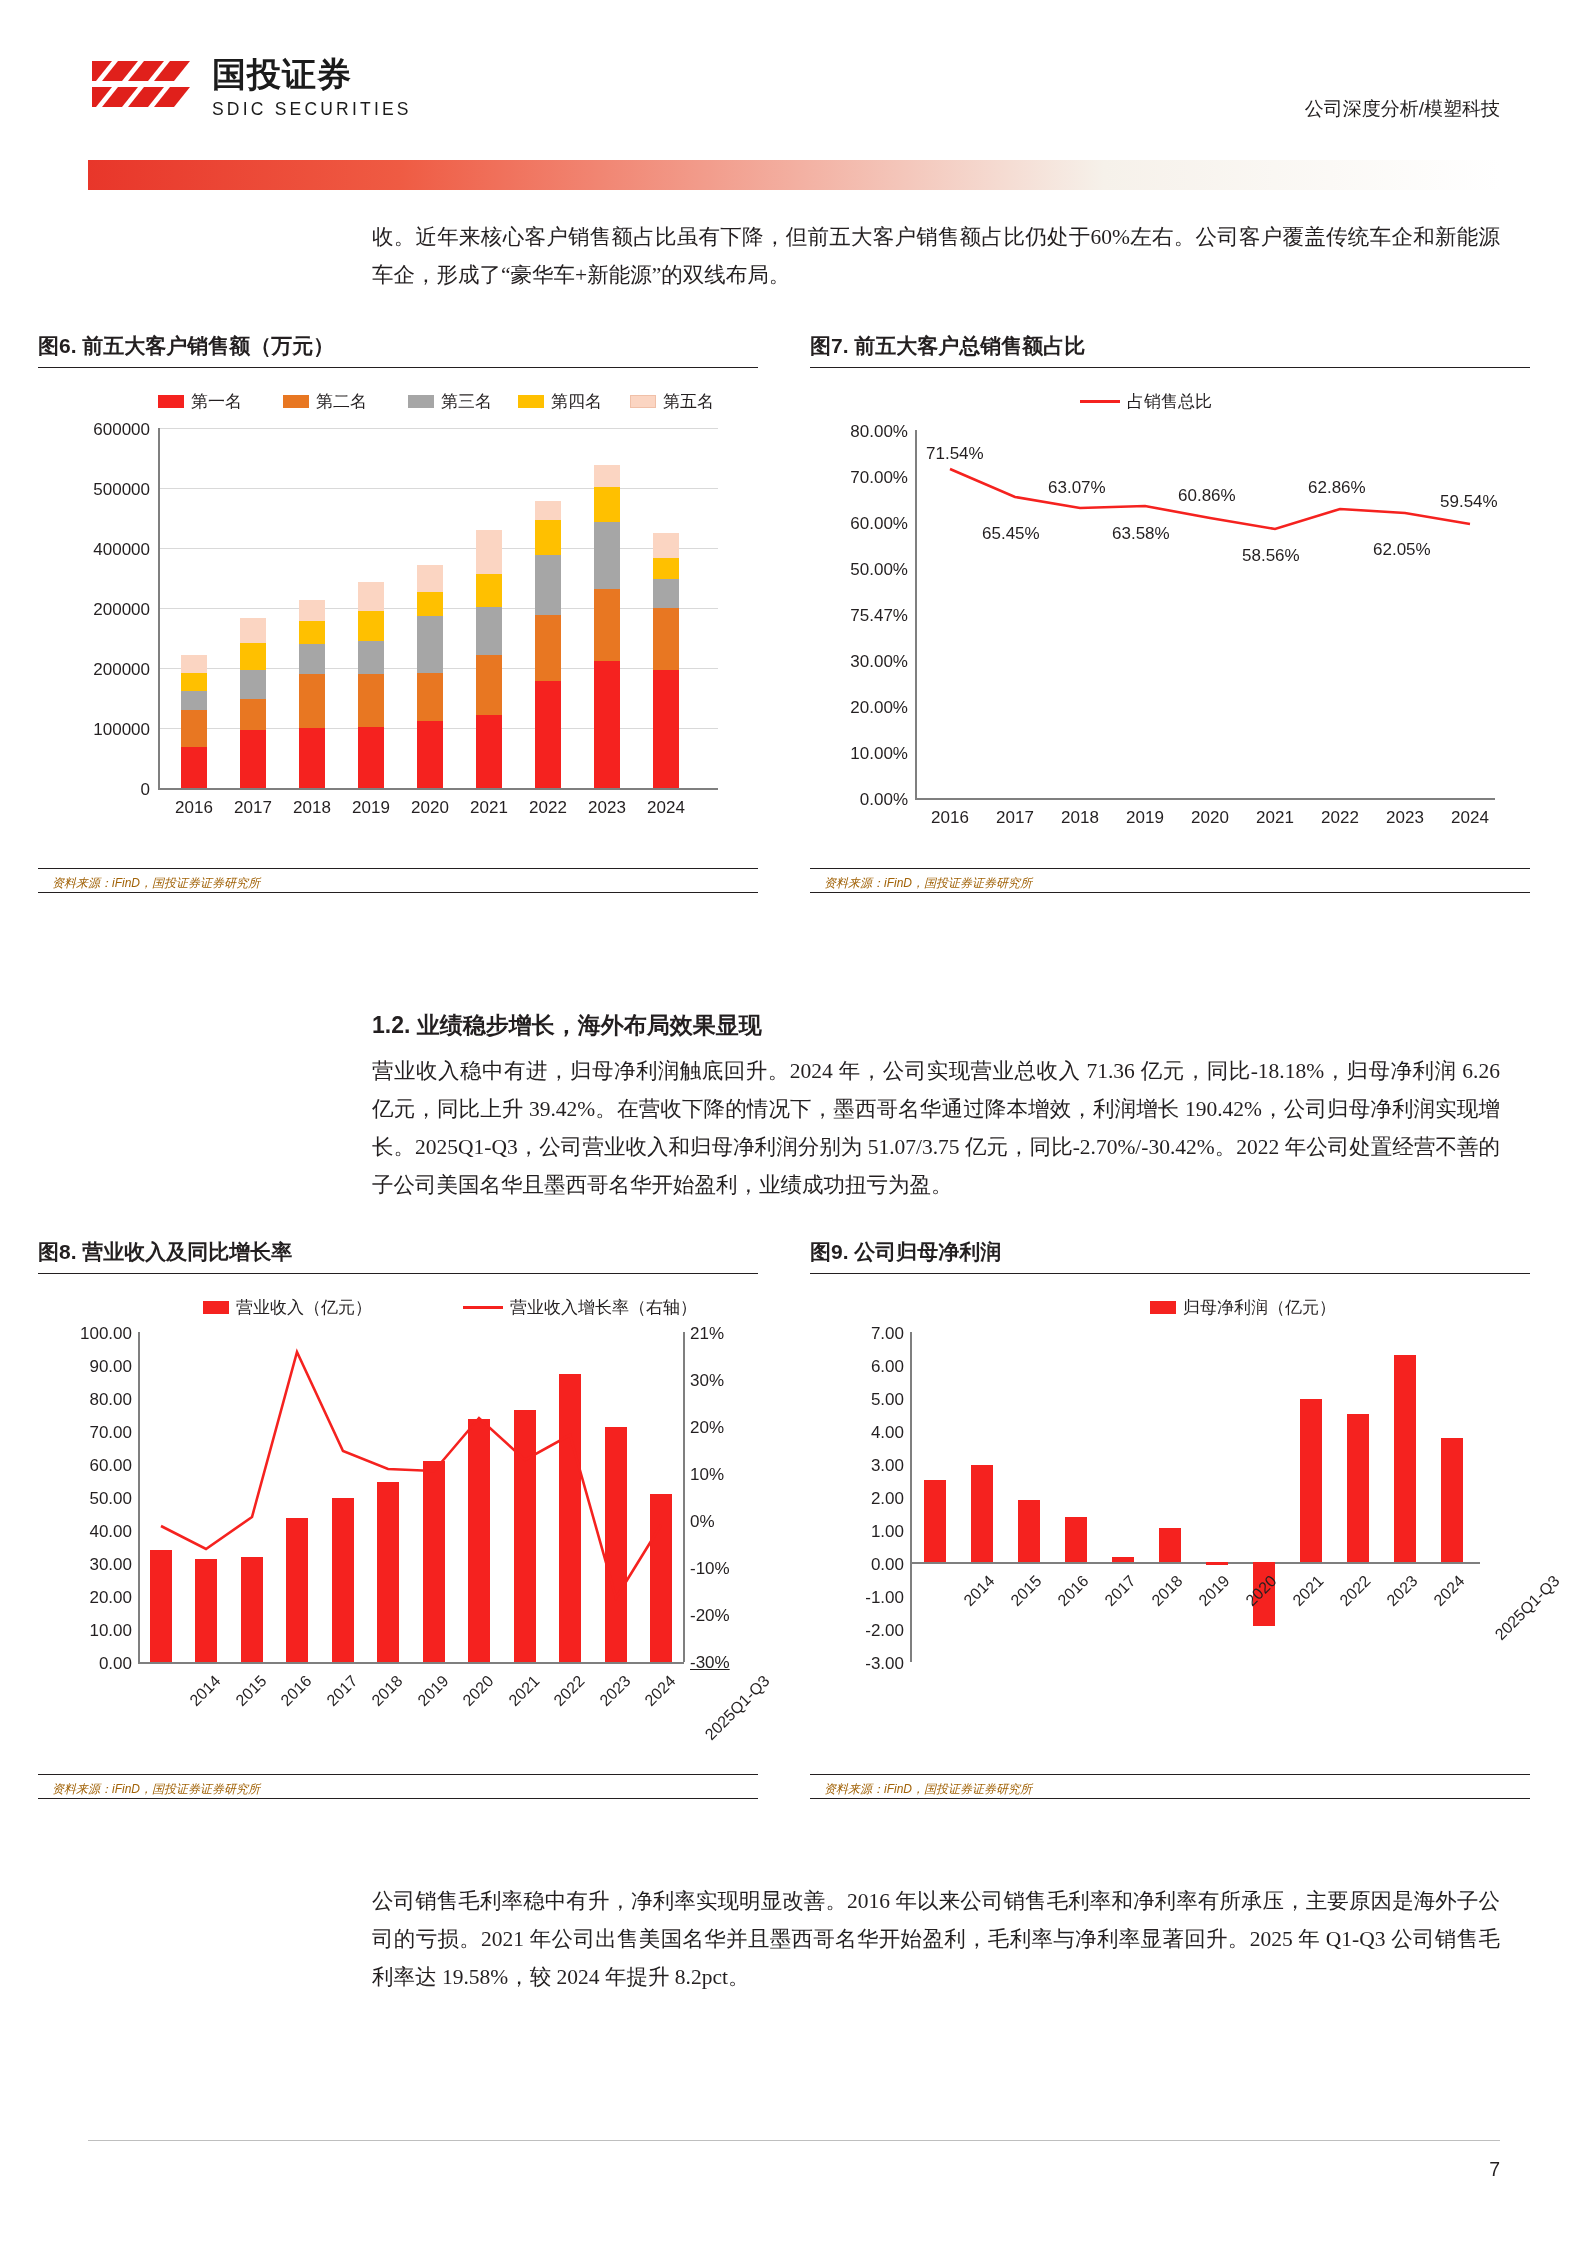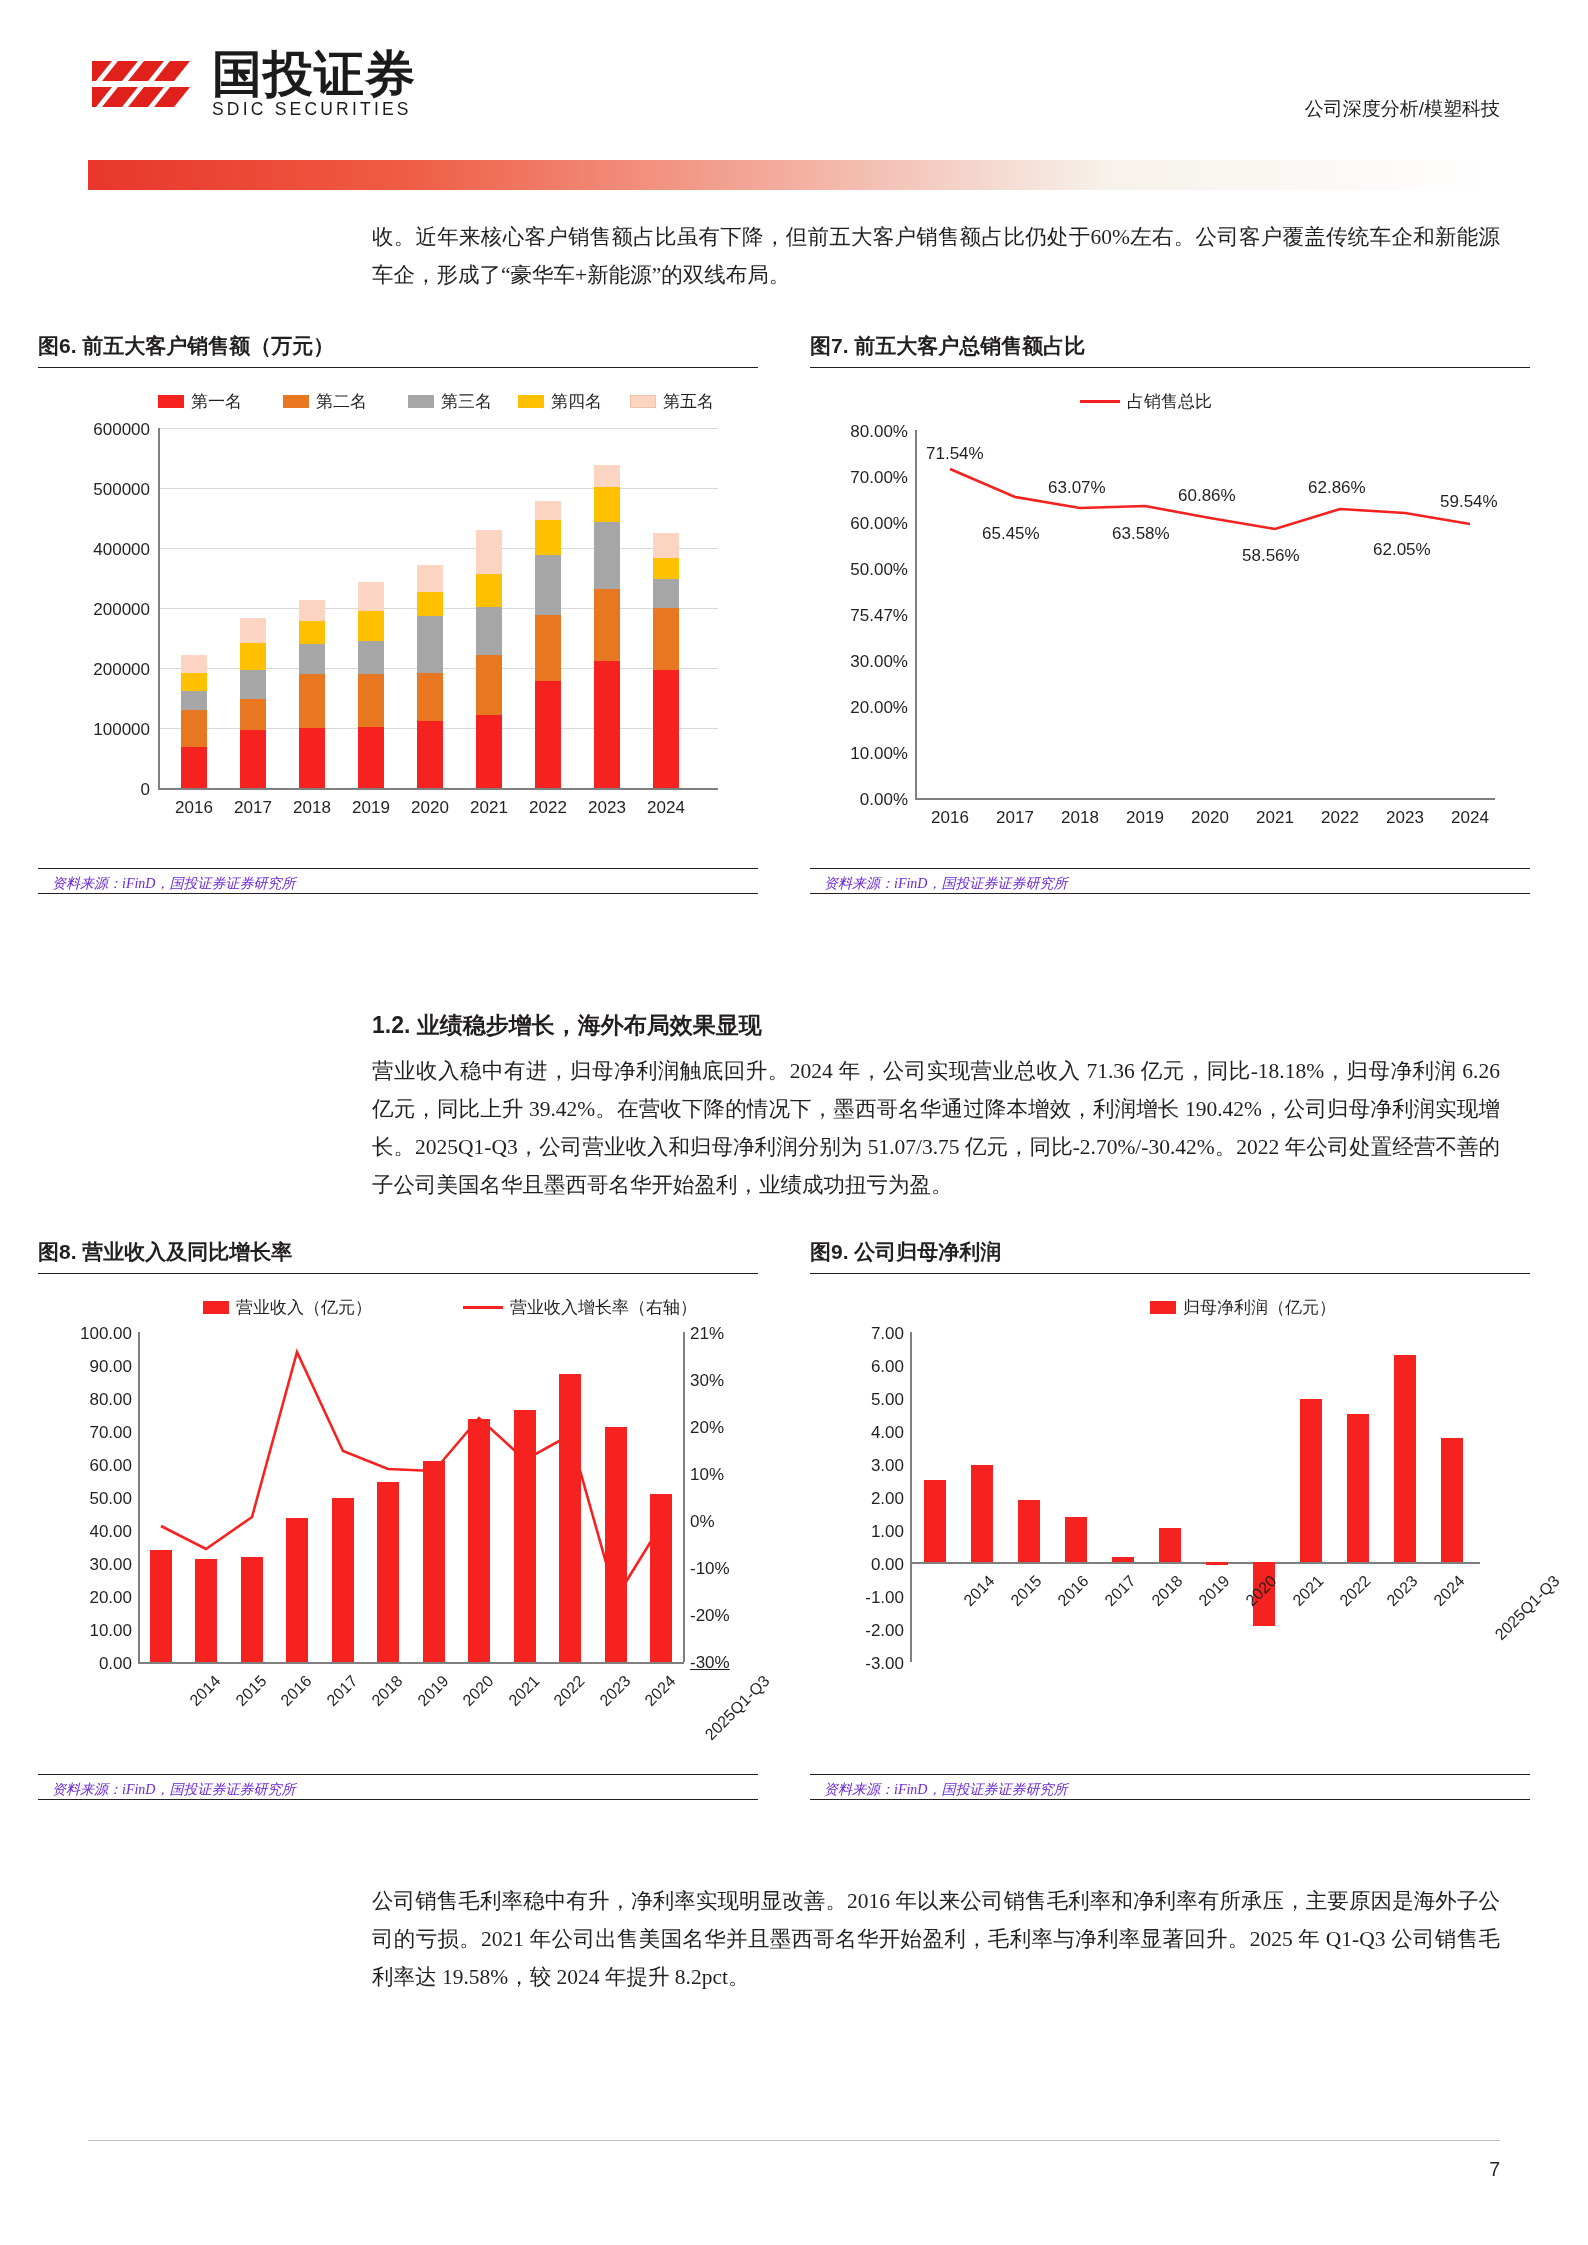--- a/index.html
+++ b/index.html
@@ -24,21 +24,21 @@
     position: absolute;
     left: 88px; top: 52px; width: 1412px; height: 92px;
   }
   .logo-wrap { position: absolute; left: 0; top: 0; display: flex; align-items: center; }
   .logo-mark { width: 118px; height: 62px; position: relative; }
   .logo-mark svg { display: block; }
   .logo-text { margin-left: 6px; }
   .logo-cn {
     font-family: "Liberation Sans", sans-serif;
     font-weight: bold;
-    font-size: 50px;
+    font-size: 34px;
     letter-spacing: 1px;
     color: #1b1b1b;
     line-height: 44px;
   }
   .logo-en {
     font-family: "Liberation Sans", sans-serif;
     font-size: 17.5px;
     letter-spacing: 3.2px;
     color: #1b1b1b;
     margin-top: 3px;
@@ -79,24 +79,24 @@
     color: #231f20;
     padding-bottom: 7px;
   }
   .fig-box {
     border-top: 1.6px solid #231f20;
     border-bottom: 1.2px solid #231f20;
     position: relative;
     background: #fff;
   }
   .fig-source {
-    font-family: Liberation Serif, serif;
+    font-family: Liberation Sans, sans-serif;
     font-style: italic;
-    font-size: 14px;
-    color: #6d28d9;
+    font-size: 12px;
+    color: #a16207;
     padding: 6px 0 0 14px;
   }
   .fig-src-row { border-top: 1.2px solid #231f20; }
 
   .fig6 { position: absolute; left: 38px; top: 332px; width: 720px; }
   .fig7 { position: absolute; left: 810px; top: 332px; width: 720px; }
   .fig8 { position: absolute; left: 38px; top: 1238px; width: 720px; }
   .fig9 { position: absolute; left: 810px; top: 1238px; width: 720px; }
 
   .chart-area { position: relative; height: 500px; }

